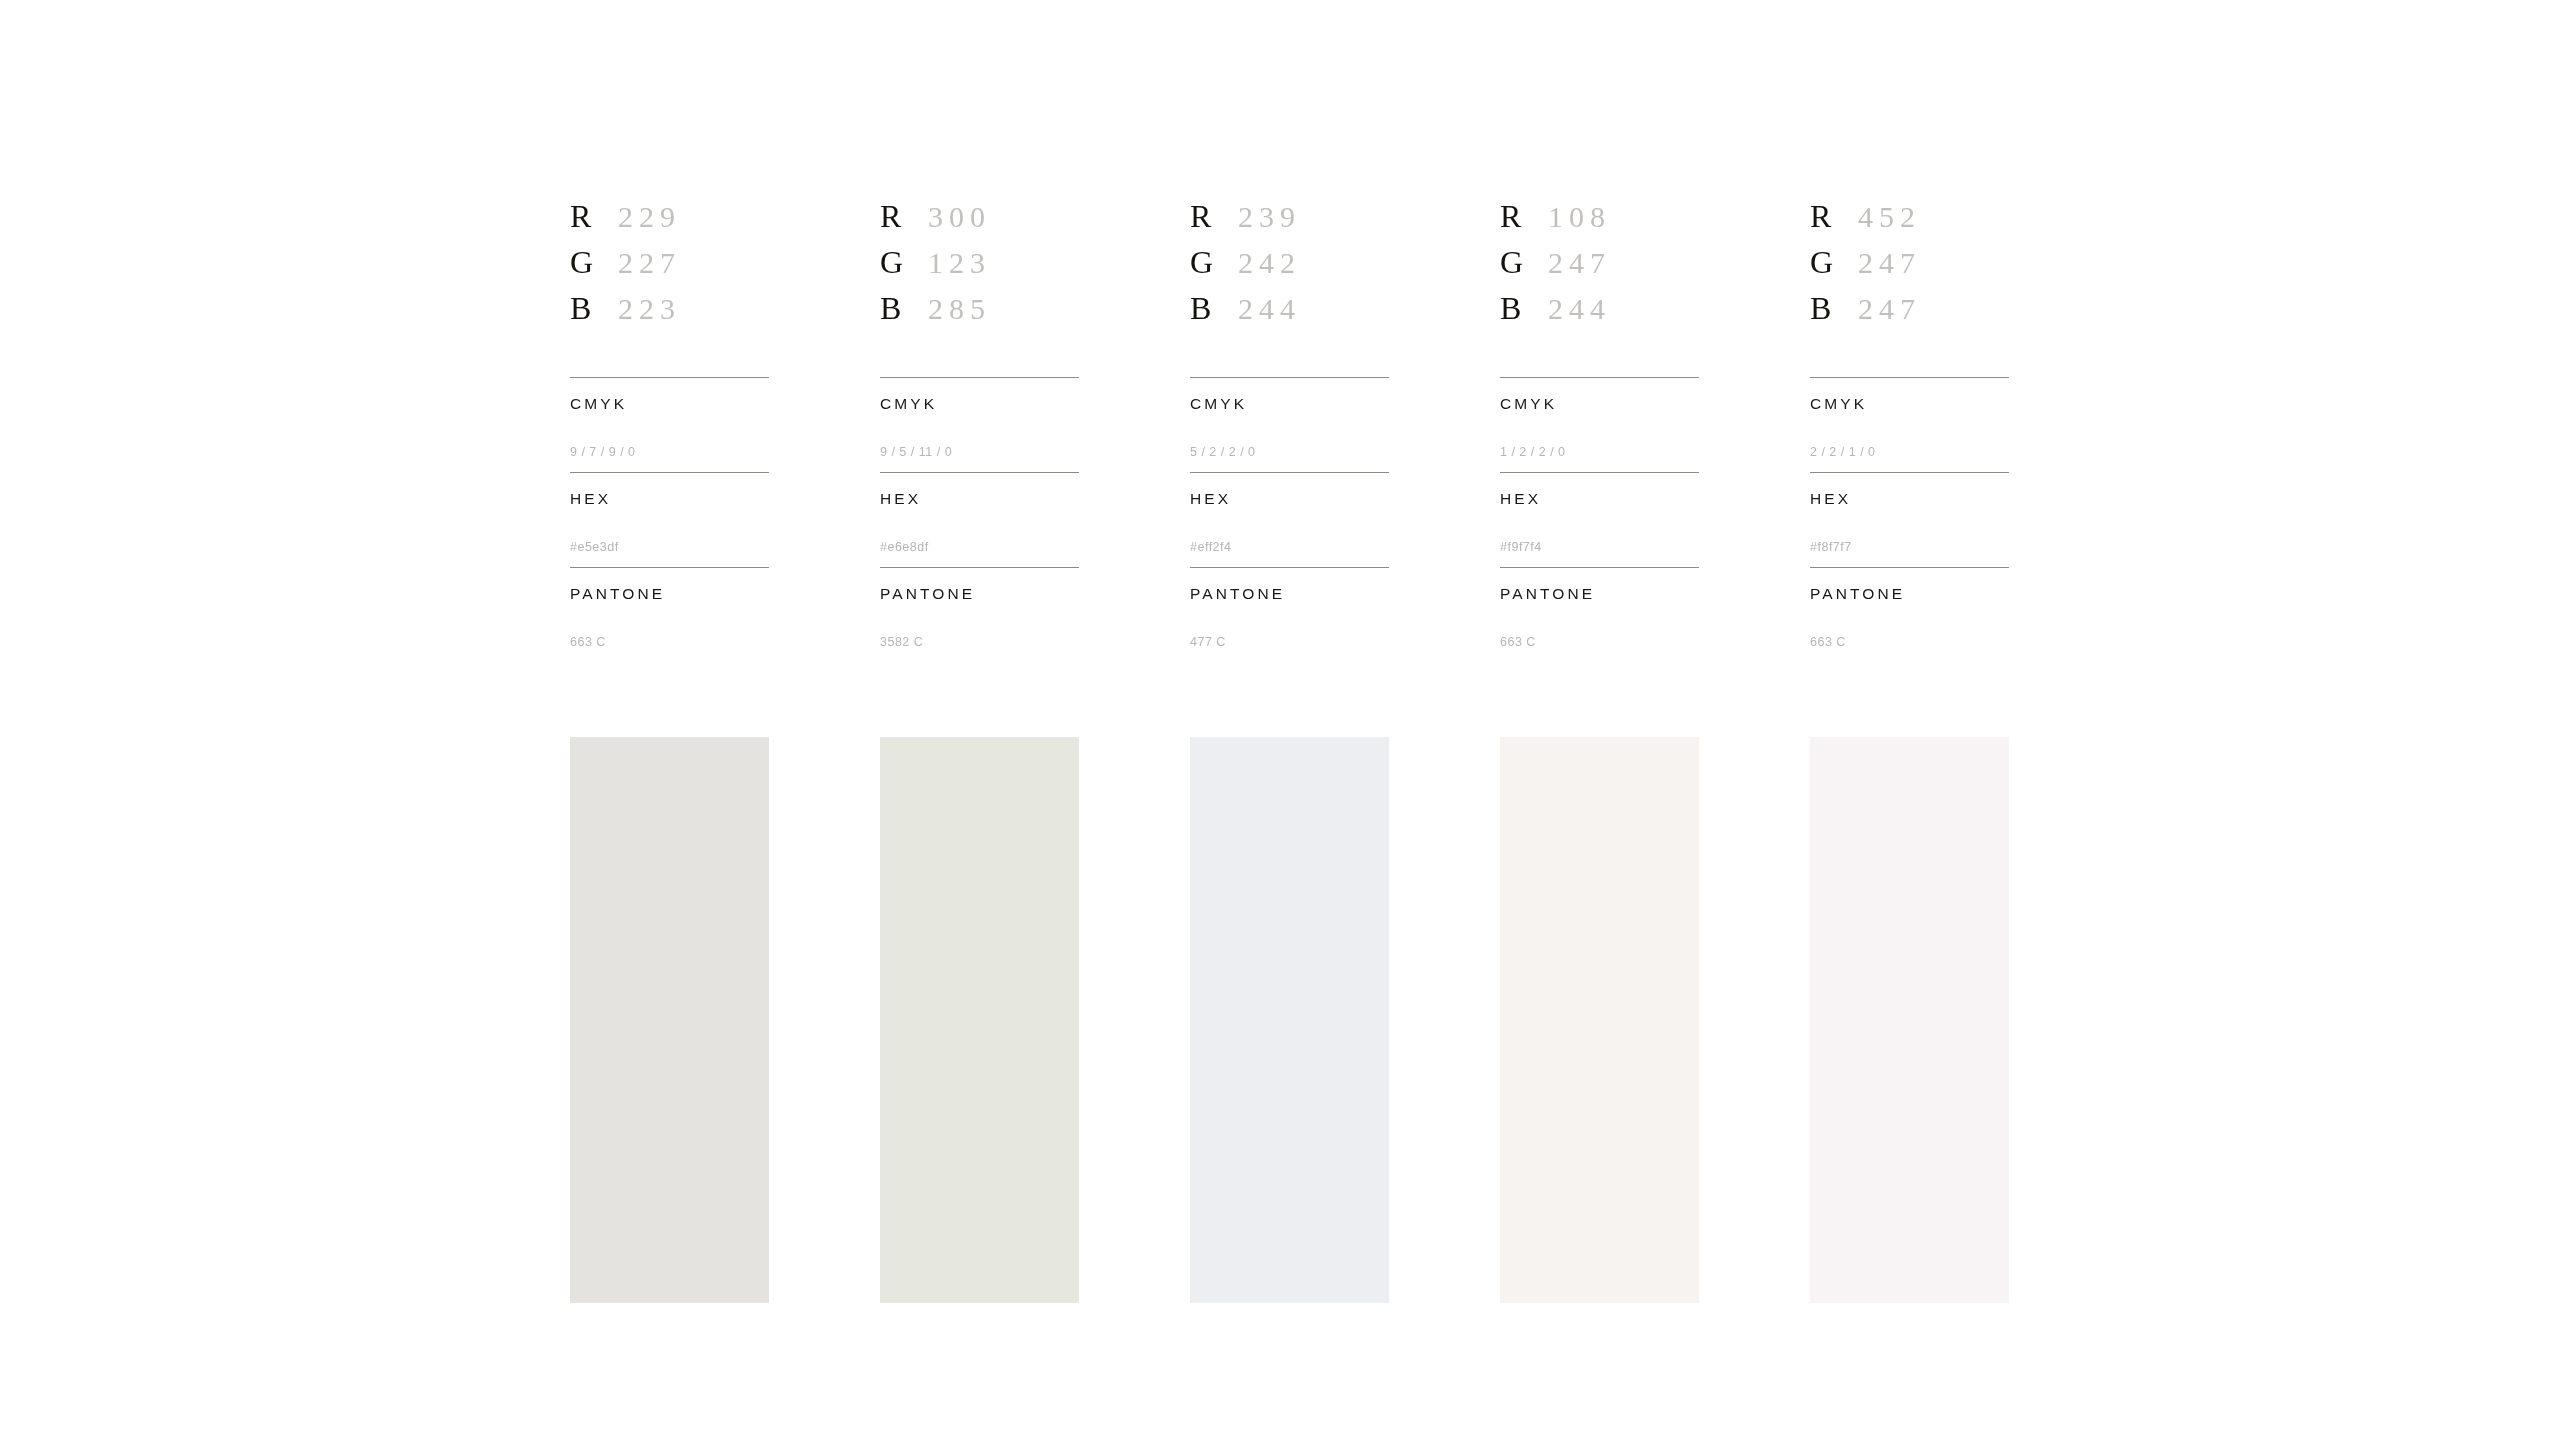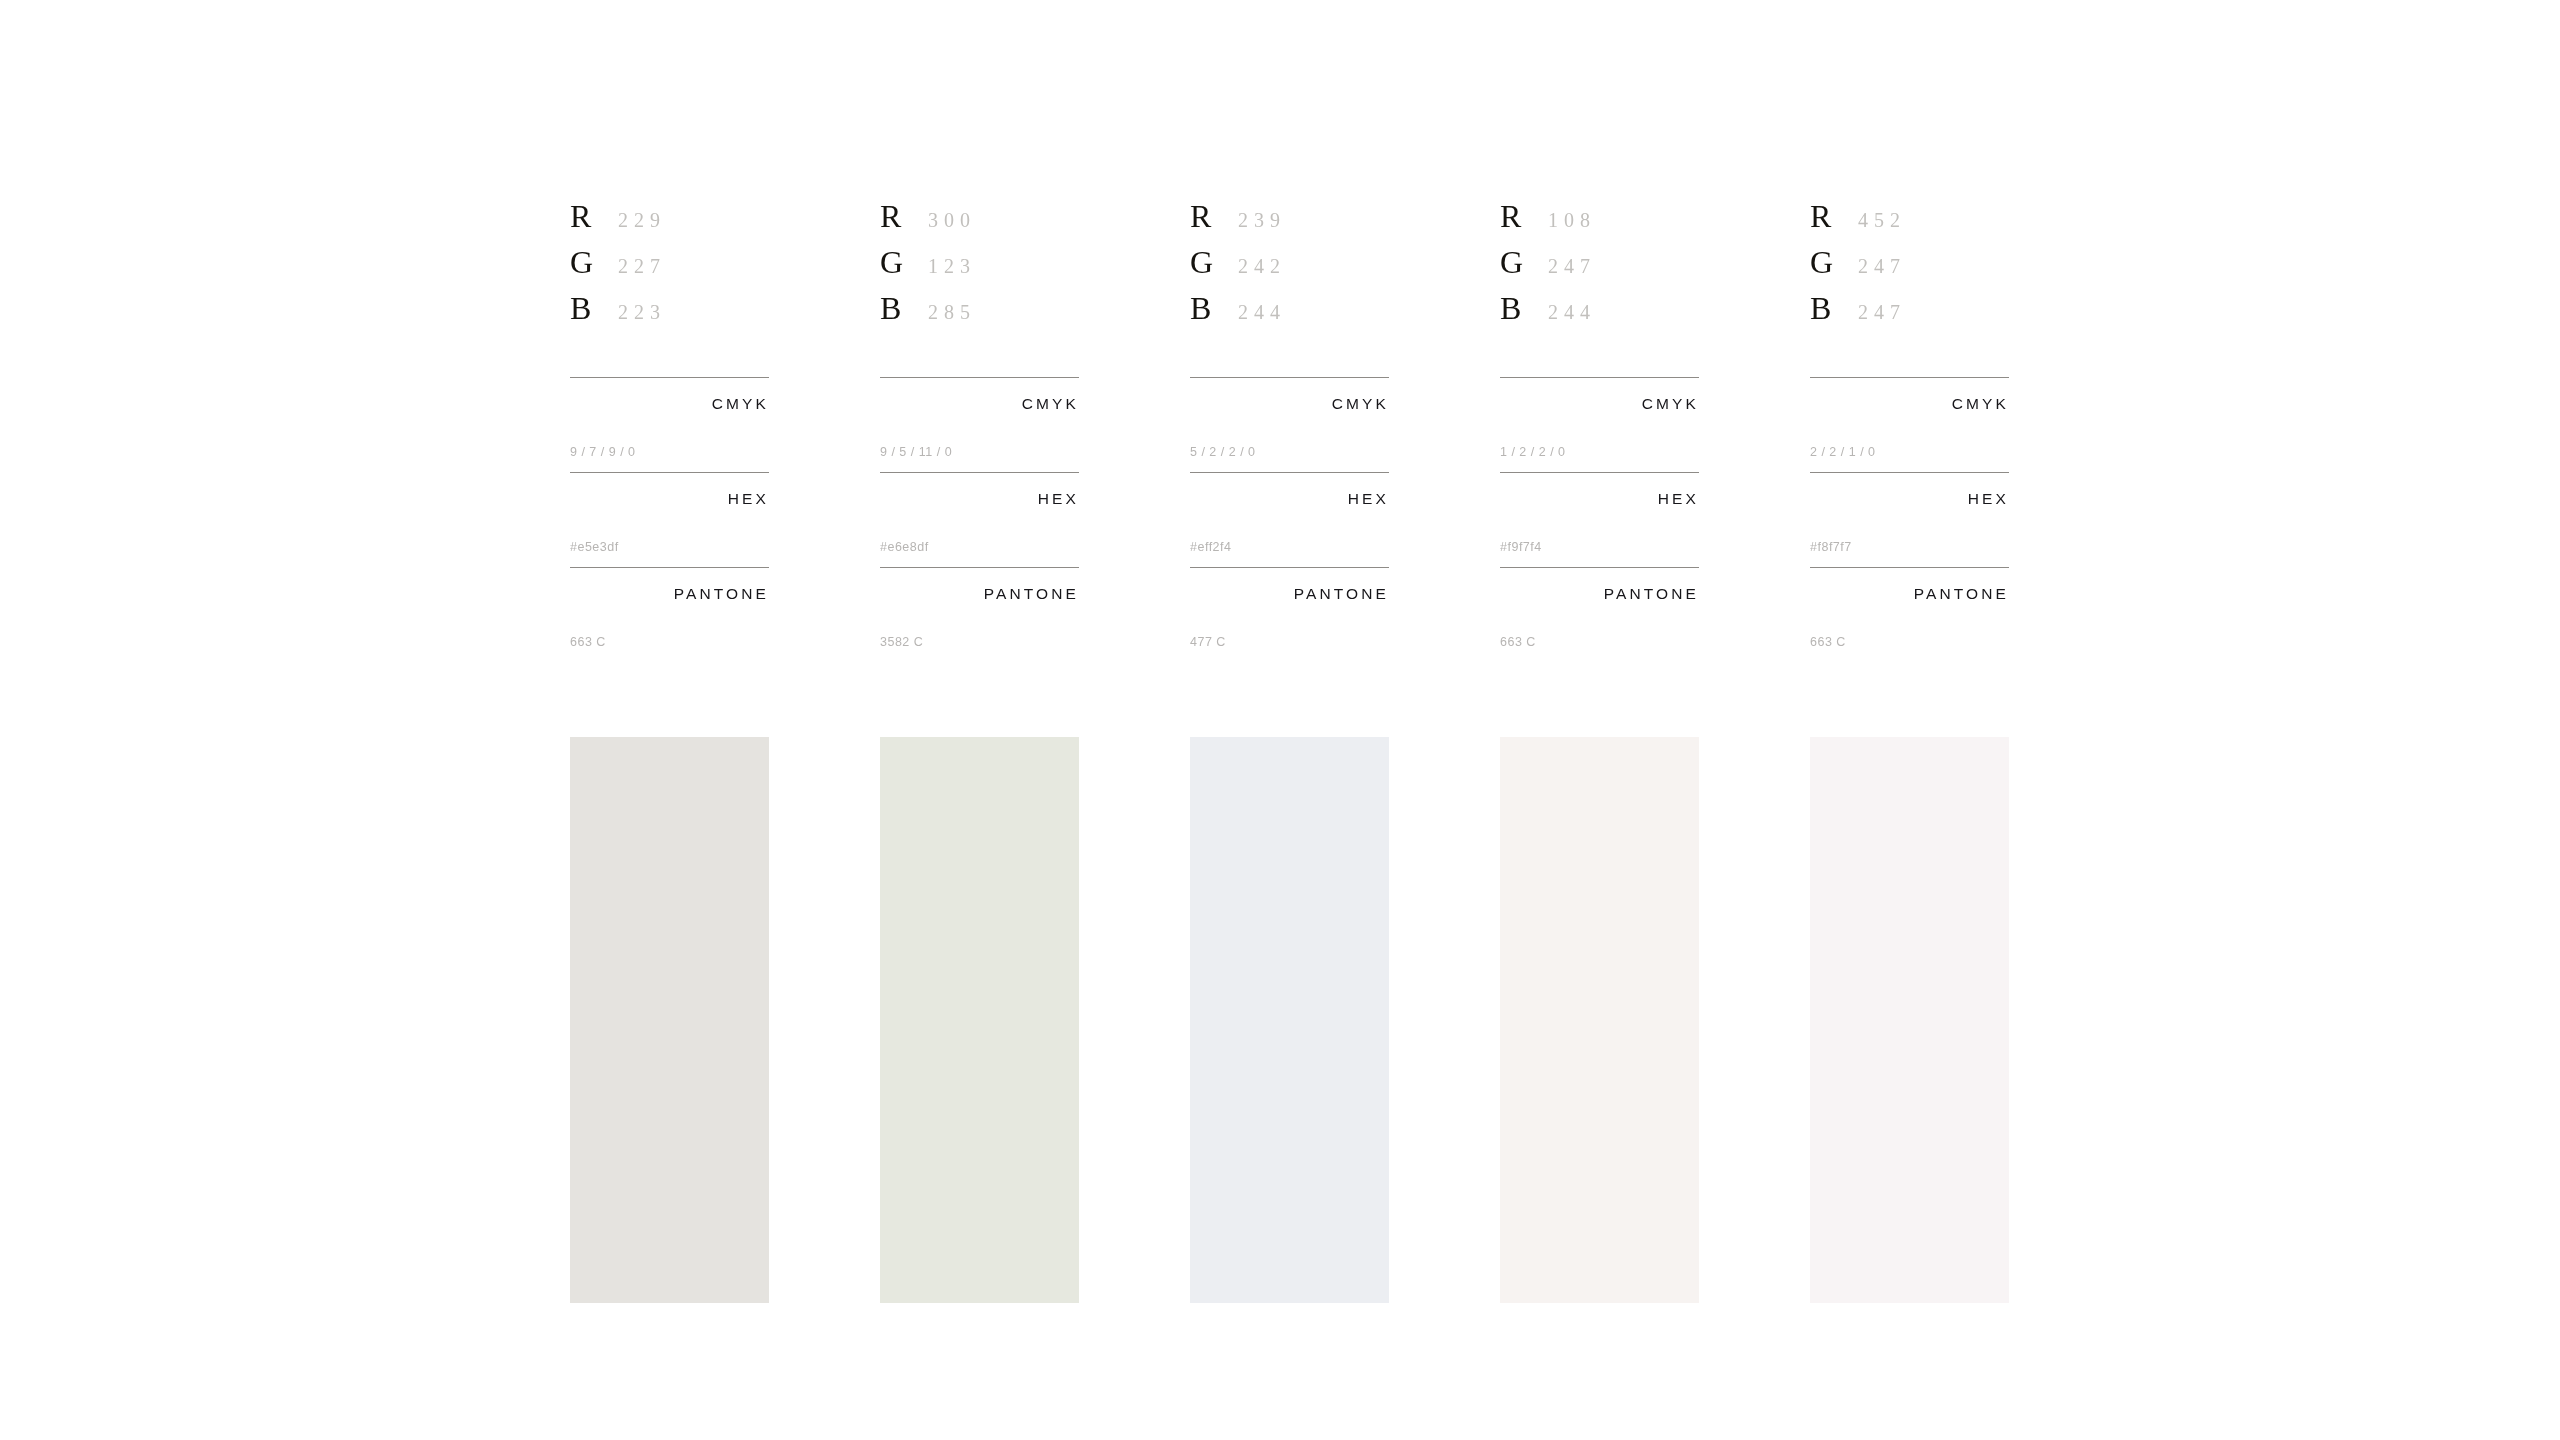--- a/index.html
+++ b/index.html
@@ -48,21 +48,21 @@
   }
   .rgb-channel {
     font-family: "Liberation Serif", serif;
     font-size: 32px;
     color: #15130f;
     width: 48px;
     line-height: 1;
   }
   .rgb-value {
     font-family: "Liberation Serif", serif;
-    font-size: 20px;
+    font-size: 30px;
     color: #c2c0bd;
     letter-spacing: 6px;
     line-height: 1;
   }
 
   
   .meta-group {
     width: 199px;
   }
   .divider {
@@ -75,21 +75,20 @@
     padding-bottom: 14px;
   }
   .meta-label {
     font-family: "Liberation Sans", sans-serif;
     font-size: 15.5px;
     font-weight: 400;
     letter-spacing: 3.1px;
     color: #17161a;
     line-height: 1;
     margin-bottom: 11px;
-    text-align: right;
   }
   .meta-value {
     font-family: "Liberation Sans", sans-serif;
     font-size: 12.5px;
     font-weight: 400;
     letter-spacing: 0.5px;
     color: #b7b5b3;
     line-height: 1;
     margin-top: 34px;
   }

